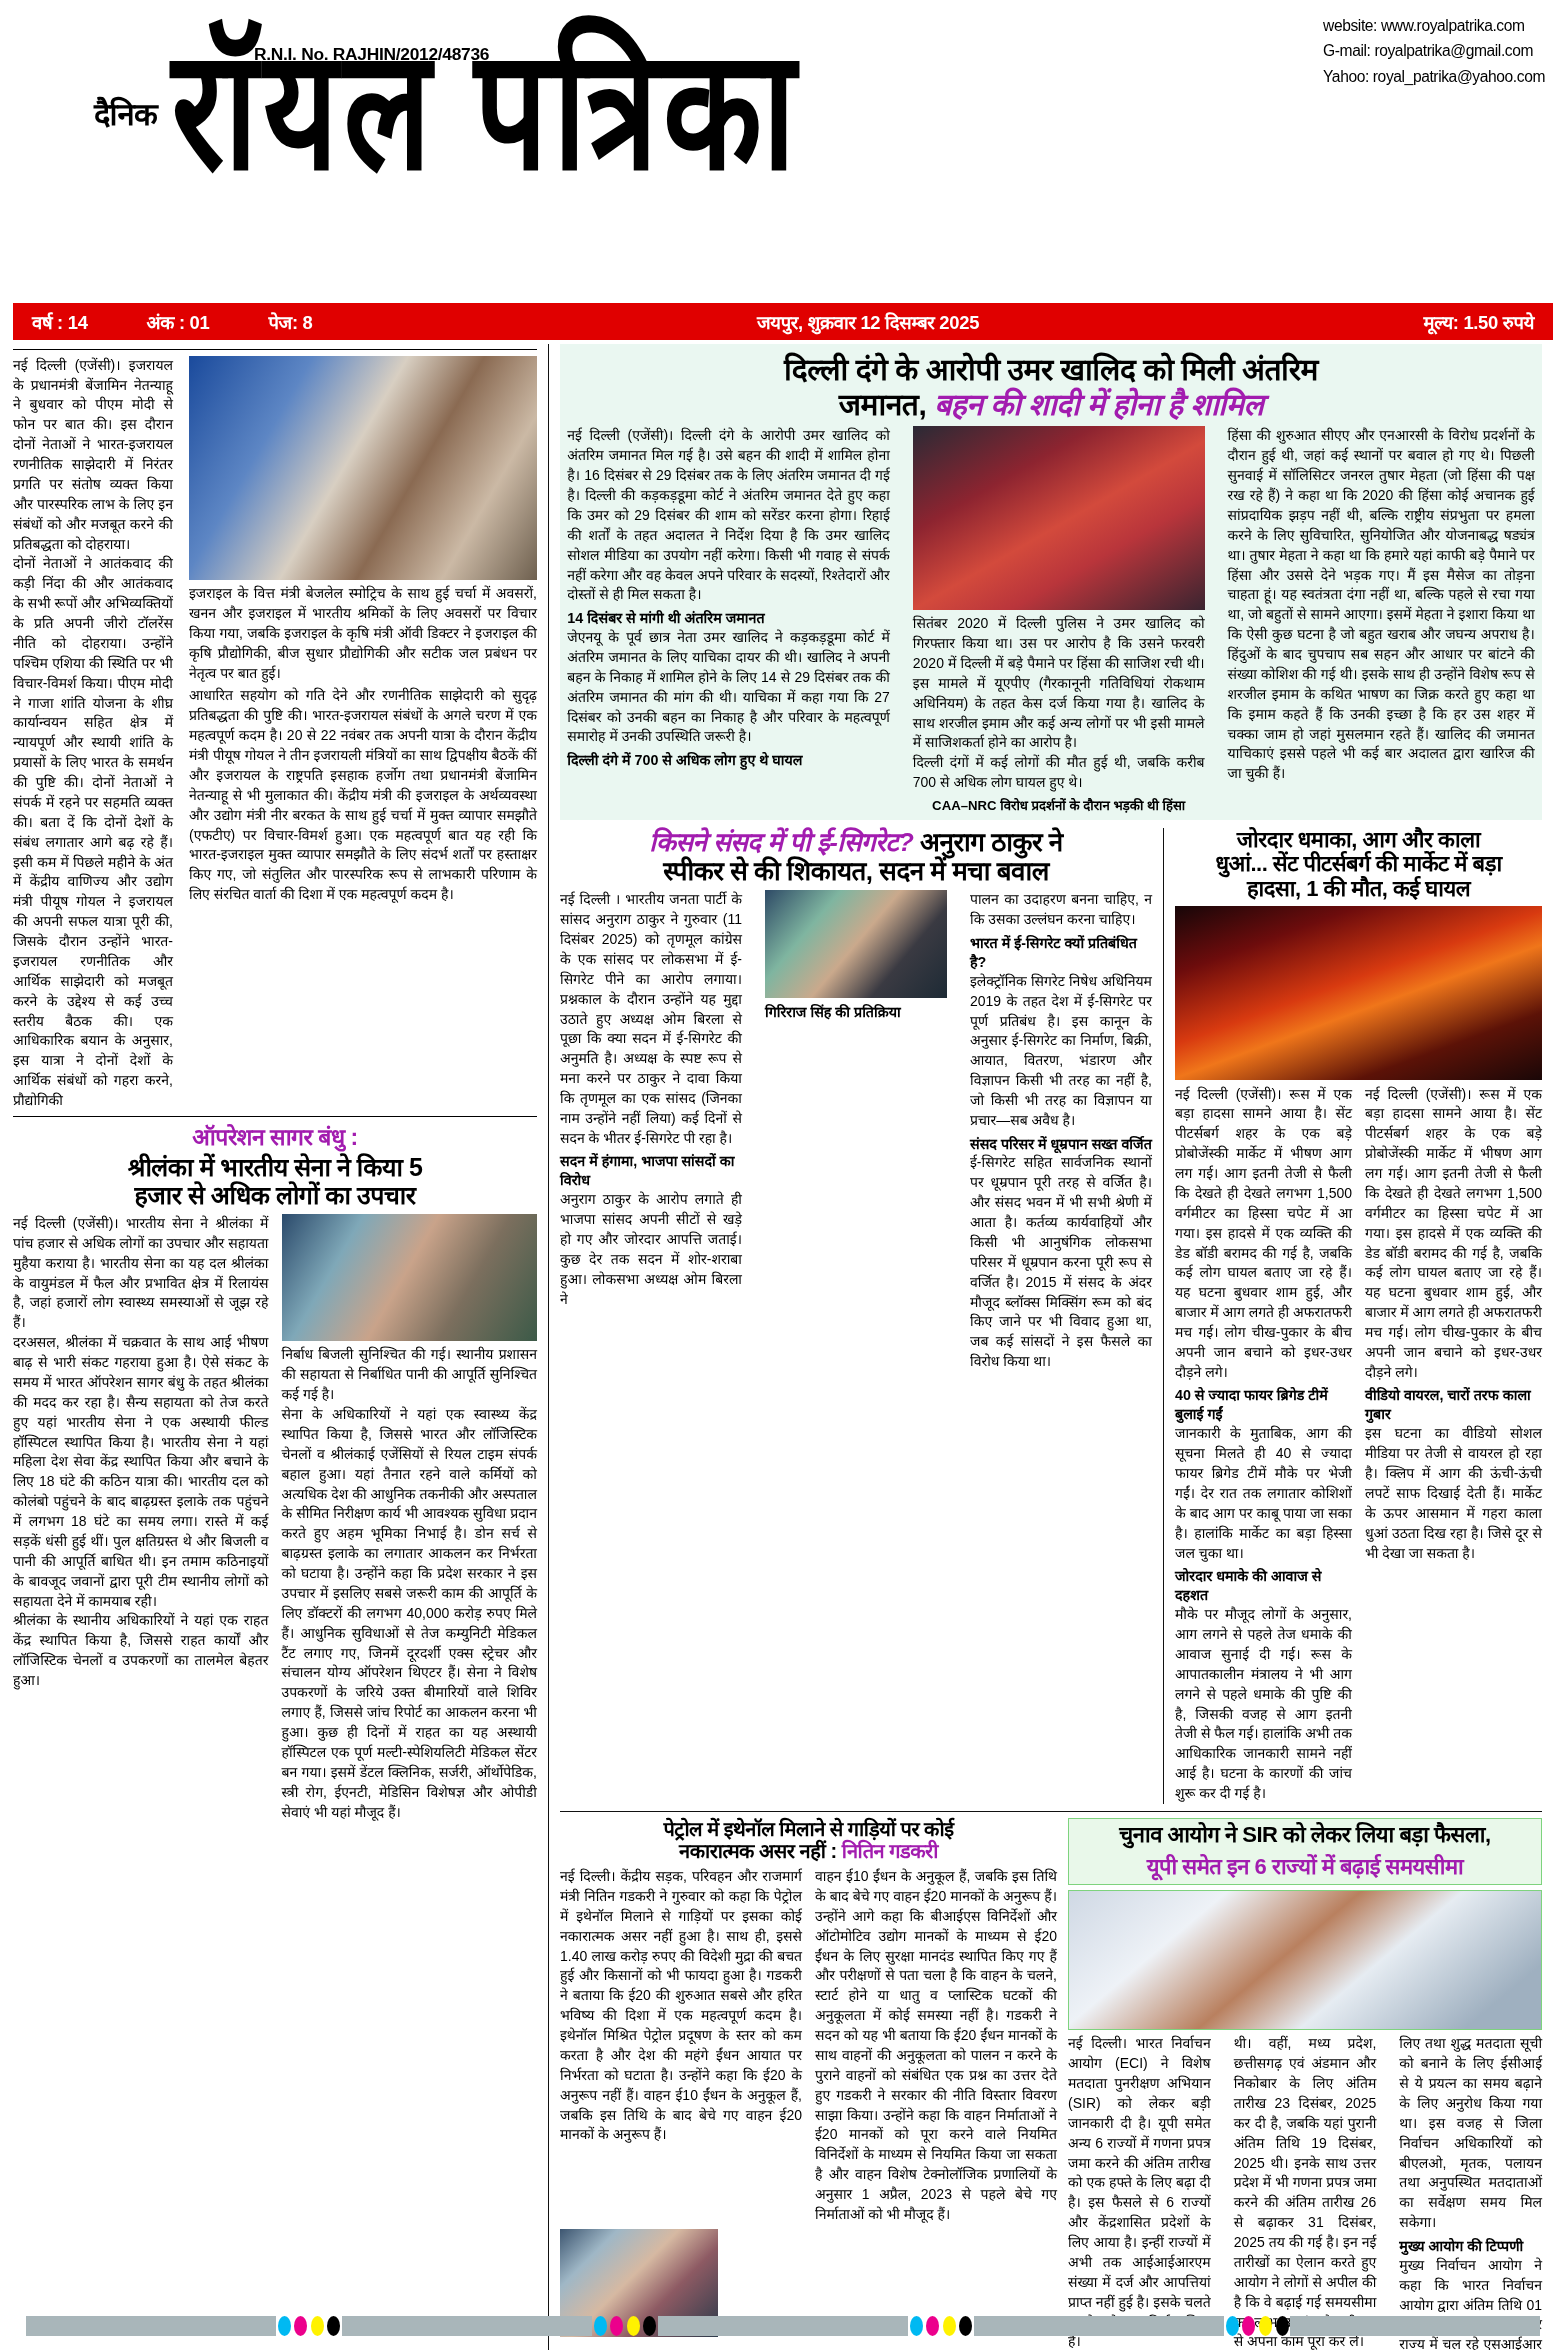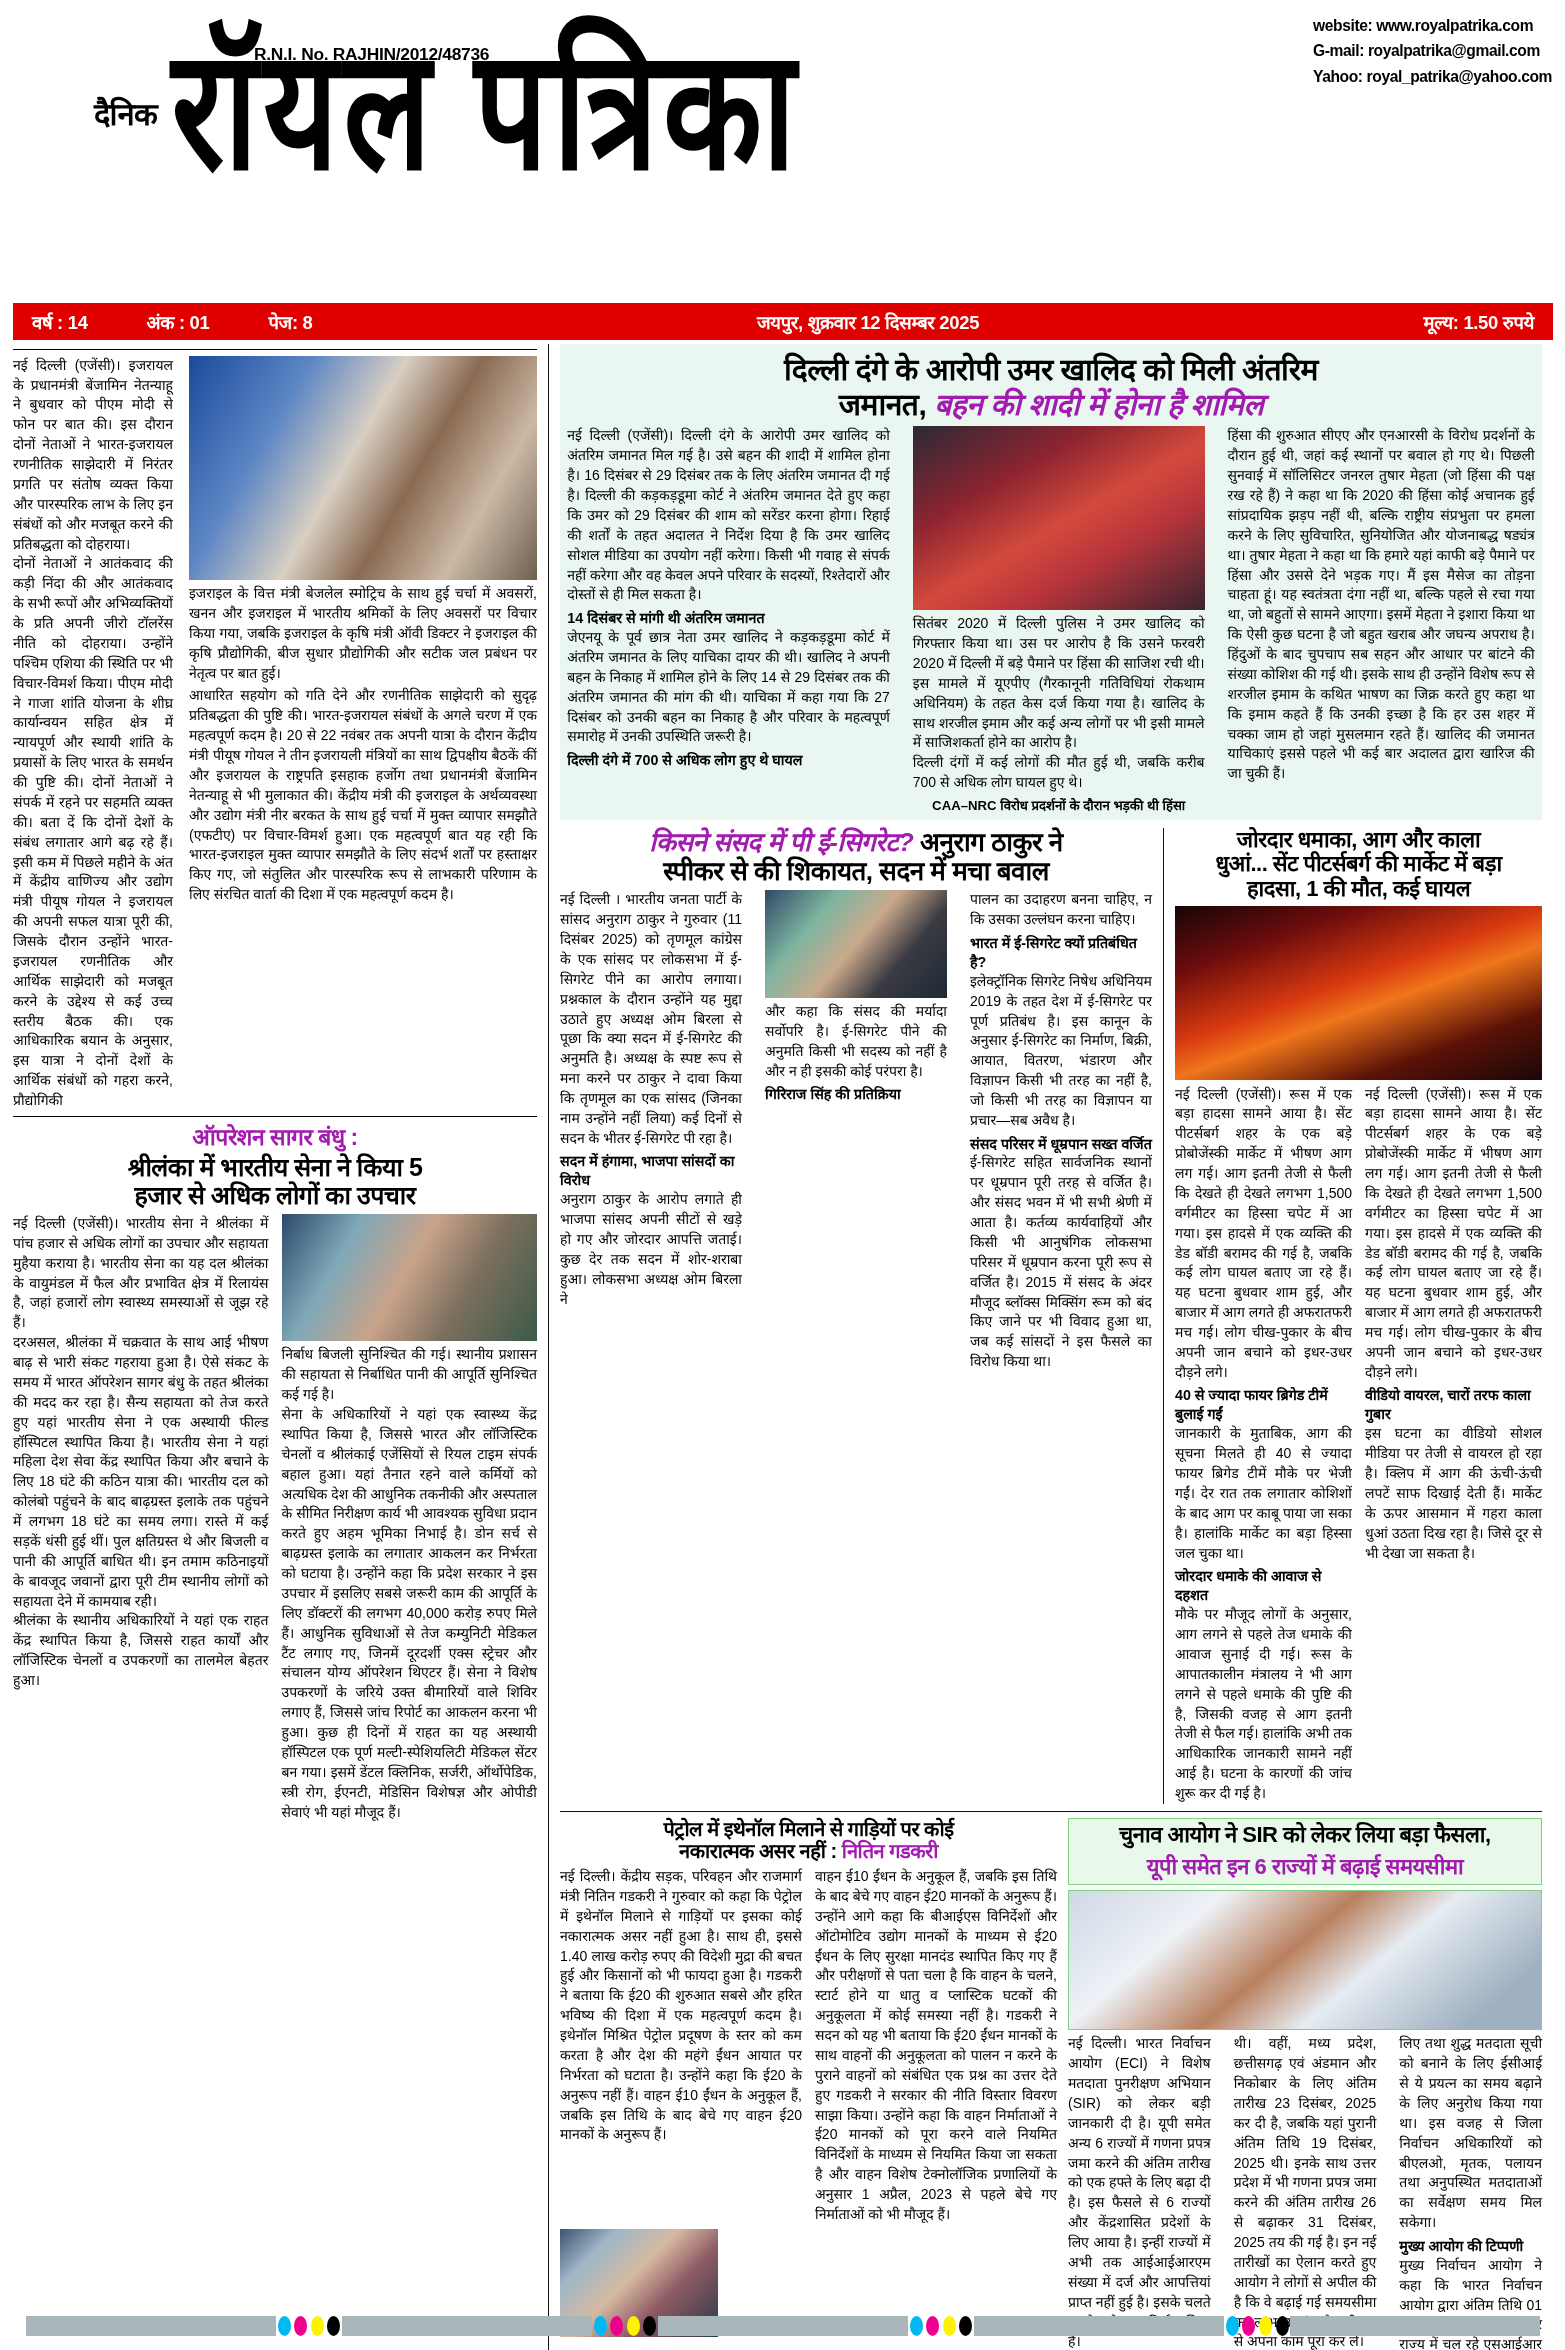--- a/index.html
+++ b/index.html
@@ -9,22 +9,22 @@
     background:#ffffff;
     font-family:"Liberation Sans", sans-serif;
     color:#000;
     overflow:hidden;
   }
   .page{width:1566px;height:2351px;position:relative;box-sizing:border-box;padding:0 13px;}
 
   
   .masthead{position:relative;height:303px;}
   .contact-block{
-    position:absolute;right:1px;top:13px;text-align:left;
-    font-size:15.6px;line-height:1.62;font-weight:700;
+    position:absolute;right:8px;top:13px;text-align:left;
+    font-size:15.6px;line-height:1.62;font-weight:400;
     font-family:"Liberation Sans", sans-serif;
     letter-spacing:-0.4px;
   }
   .rni{
     position:absolute;left:241px;top:44px;
     font-size:17.4px;font-weight:700;letter-spacing:-0.3px;
   }
   .logo-wrap{position:absolute;left:81px;top:70px;display:flex;align-items:flex-end;}
   .logo-dainik{
     font-family:"Liberation Serif", serif;
@@ -203,21 +203,20 @@
           </div>
           <div class="hl" style="font-size:26px;padding-bottom:4.6px;">स्पीकर से की शिकायत, सदन में मचा बवाल</div>
           <div class="cols3">
             <div>
               <div class="body-text">नई दिल्ली । भारतीय जनता पार्टी के सांसद अनुराग ठाकुर ने गुरुवार (11 दिसंबर 2025) को तृणमूल कांग्रेस के एक सांसद पर लोकसभा में ई-सिगरेट पीने का आरोप लगाया। प्रश्नकाल के दौरान उन्होंने यह मुद्दा उठाते हुए अध्यक्ष ओम बिरला से पूछा कि क्या सदन में ई-सिगरेट की अनुमति है। अध्यक्ष के स्पष्ट रूप से मना करने पर ठाकुर ने दावा किया कि तृणमूल का एक सांसद (जिनका नाम उन्होंने नहीं लिया) कई दिनों से सदन के भीतर ई-सिगरेट पी रहा है।</div>
               <div class="subhead">सदन में हंगामा, भाजपा सांसदों का विरोध</div>
               <div class="body-text">अनुराग ठाकुर के आरोप लगाते ही भाजपा सांसद अपनी सीटों से खड़े हो गए और जोरदार आपत्ति जताई। कुछ देर तक सदन में शोर-शराबा हुआ। लोकसभा अध्यक्ष ओम बिरला ने</div>
             </div>
             <div>
               <div class="photo ph-anurag" style="height:108px;margin-bottom:3.7px;"></div>
-              <div class="body-text">और कहा कि संसद की मर्यादा सर्वोपरि है। ई-सिगरेट पीने की अनुमति किसी भी सदस्य को नहीं है और न ही इसकी कोई परंपरा है।</div>
               <div class="subhead">गिरिराज सिंह की प्रतिक्रिया</div>
             </div>
             <div>
               <div class="body-text">पालन का उदाहरण बनना चाहिए, न कि उसका उल्लंघन करना चाहिए।</div>
               <div class="subhead">भारत में ई-सिगरेट क्यों प्रतिबंधित है?</div>
               <div class="body-text">इलेक्ट्रॉनिक सिगरेट निषेध अधिनियम 2019 के तहत देश में ई-सिगरेट पर पूर्ण प्रतिबंध है। इस कानून के अनुसार ई-सिगरेट का निर्माण, बिक्री, आयात, वितरण, भंडारण और विज्ञापन किसी भी तरह का नहीं है, जो किसी भी तरह का विज्ञापन या प्रचार—सब अवैध है।</div>
               <div class="subhead">संसद परिसर में धूम्रपान सख्त वर्जित</div>
               <div class="body-text">ई-सिगरेट सहित सार्वजनिक स्थानों पर धूम्रपान पूरी तरह से वर्जित है। और संसद भवन में भी सभी श्रेणी में आता है। कर्तव्य कार्यवाहियों और किसी भी आनुषंगिक लोकसभा परिसर में धूम्रपान करना पूरी रूप से वर्जित है। 2015 में संसद के अंदर मौजूद ब्लॉक्स मिक्सिंग रूम को बंद किए जाने पर भी विवाद हुआ था, जब कई सांसदों ने इस फैसले का विरोध किया था।</div>
             </div>
           </div>

